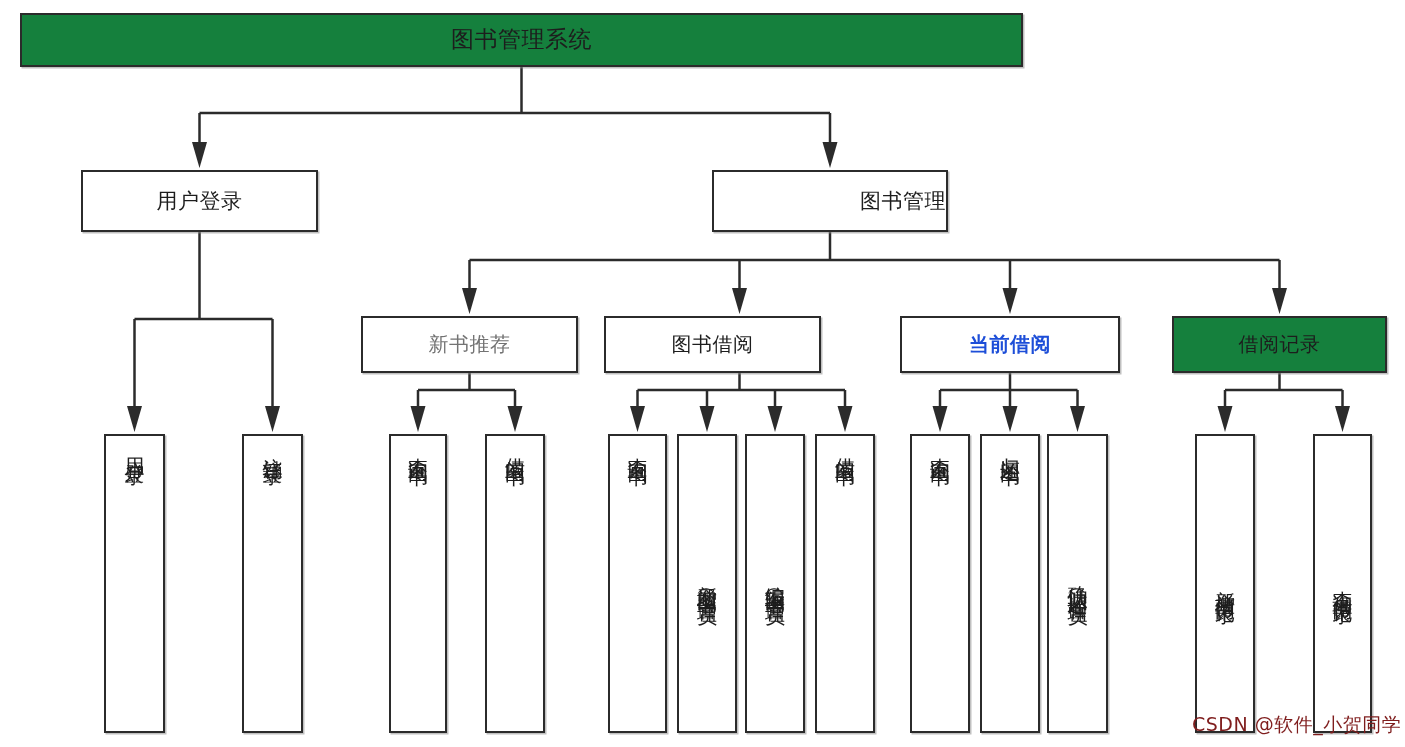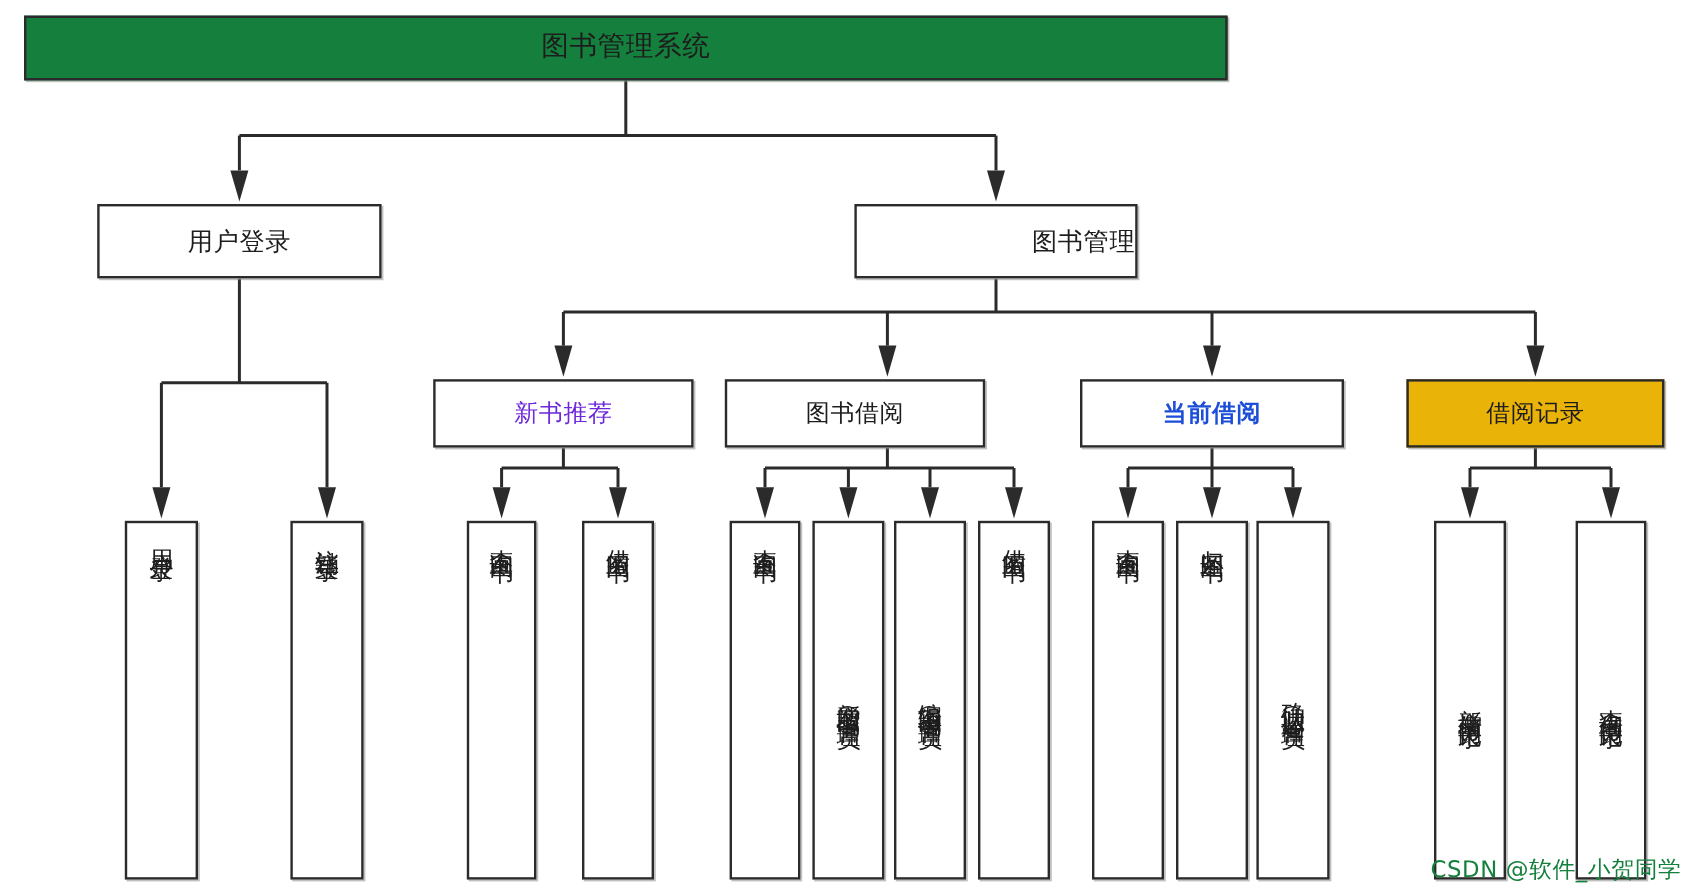--- a/index.html
+++ b/index.html
@@ -55,21 +55,21 @@
     align-items: flex-start;
     justify-content: center;
     padding-top: 6px;
   }
   .leaf.tall-text { align-items: center; padding-top: 0; }
   .watermark {
     position: absolute;
     left: 1192px;
     top: 712px;
     font-size: 19px;
-    color: #15803d;
+    color: #7f1d1d;
     white-space: nowrap;
     letter-spacing: 0.5px;
     pointer-events: none;
   }
   svg.connectors {
     position: absolute;
     left: 0;
     top: 0;
     width: 1405px;
     height: 747px;
@@ -138,29 +138,29 @@
       <div class="node-box level-0" style="left: 20px; top: 13px; width: 1003px; height: 54px; border-color: rgb(43, 43, 43); background: #15803d;">
         <span class="node-label" style="color: rgb(29, 29, 29);">图书管理系统</span>
       </div>
       <div class="node-box level-1" style="left: 81px; top: 170px; width: 237px; height: 62px; border-color: rgb(43, 43, 43); background: rgb(255, 255, 255);">
         <span class="node-label" style="color: rgb(29, 29, 29);">用户登录</span>
       </div>
       <div class="node-box level-1" style="left: 712px; top: 170px; width: 236px; height: 62px; border-color: rgb(43, 43, 43); background: rgb(255, 255, 255); justify-content: flex-end;">
         <span class="node-label" style="color: rgb(29, 29, 29);">图书管理</span>
       </div>
       <div class="node-box level-2" style="left: 361px; top: 316px; width: 217px; height: 57px; border-color: rgb(43, 43, 43); background: rgb(255, 255, 255);">
-        <span class="node-label" style="color: #6d28d9;">新书推荐</span>
+        <span class="node-label" style="color: #737373;">新书推荐</span>
       </div>
       <div class="node-box level-2" style="left: 604px; top: 316px; width: 217px; height: 57px; border-color: rgb(43, 43, 43); background: rgb(255, 255, 255);">
         <span class="node-label" style="color: rgb(29, 29, 29);">图书借阅</span>
       </div>
       <div class="node-box level-2" style="left: 900px; top: 316px; width: 220px; height: 57px; border-color: rgb(43, 43, 43); background: rgb(255, 255, 255);">
         <span class="node-label" style="color: #1d4ed8; font-weight: bold;">当前借阅</span>
       </div>
-      <div class="node-box level-2" style="left: 1172px; top: 316px; width: 215px; height: 57px; border-color: rgb(43, 43, 43); background: #eab308;">
+      <div class="node-box level-2" style="left: 1172px; top: 316px; width: 215px; height: 57px; border-color: rgb(43, 43, 43); background: #15803d;">
         <span class="node-label" style="color: rgb(29, 29, 29);">借阅记录</span>
       </div>
       <div class="node-box level-3 leaf" style="left: 104px; top: 434px; width: 61px; height: 299px; border-color: rgb(43, 43, 43); background: rgb(255, 255, 255);">
         <span class="node-label" style="color: rgb(29, 29, 29);">用户登录</span>
       </div>
       <div class="node-box level-3 leaf" style="left: 242px; top: 434px; width: 61px; height: 299px; border-color: rgb(43, 43, 43); background: rgb(255, 255, 255);">
         <span class="node-label" style="color: rgb(29, 29, 29);">注销登录</span>
       </div>
       <div class="node-box level-3 leaf" style="left: 389px; top: 434px; width: 58px; height: 299px; border-color: rgb(43, 43, 43); background: rgb(255, 255, 255);">
         <span class="node-label" style="color: rgb(29, 29, 29);">查询图书</span>

